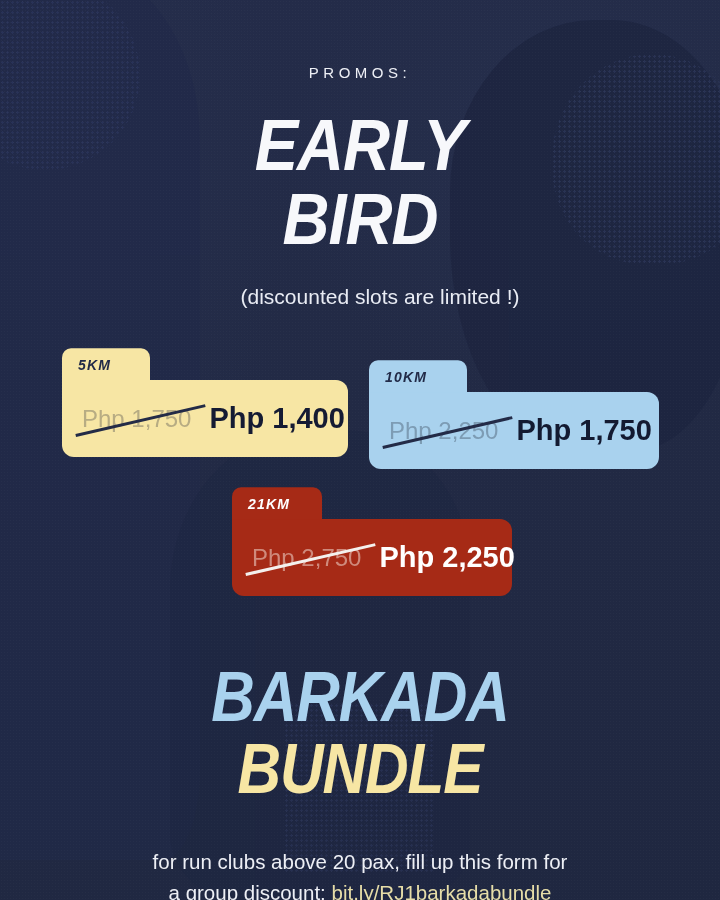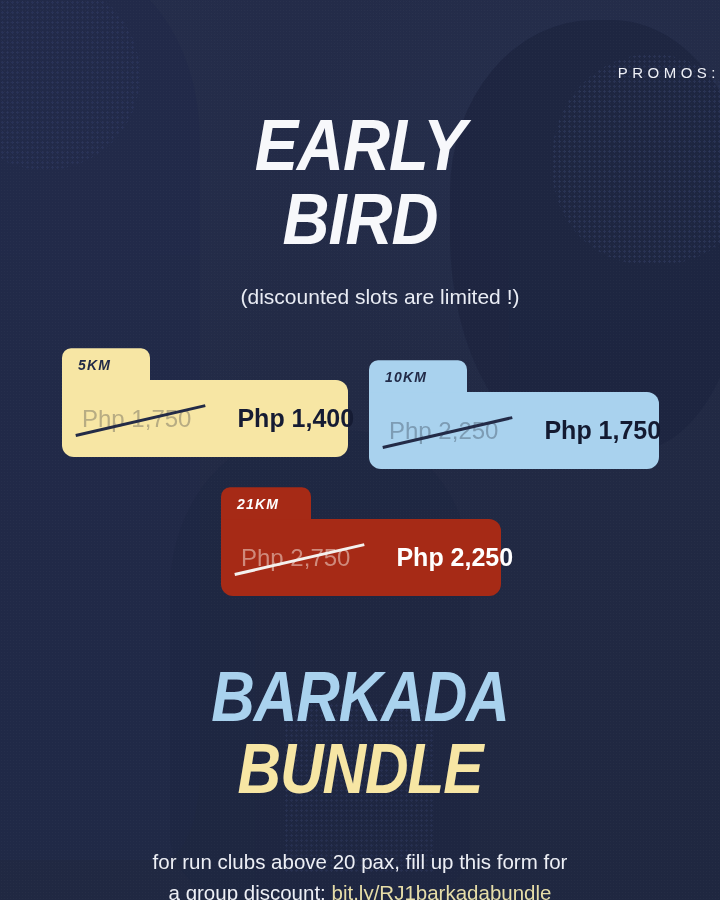--- a/index.html
+++ b/index.html
@@ -66,21 +66,21 @@
     position:absolute; inset:0;
     background-image:radial-gradient(rgba(255,255,255,.022) .6px, transparent .7px);
     background-size:3px 3px;
     pointer-events:none;
   }
 
   #content { position:relative; width:100%; height:100%; }
 
   
   .promos-label {
-    text-align:right;
+    text-align:center;
     color:#eef0f6;
     font-size:15px;
     letter-spacing:4.5px;
     font-weight:500;
     padding-top:64px;
   }
   .headline {
     text-align:center;
     color:#f7f8fb;
     font-weight:900;
@@ -135,44 +135,43 @@
   }
   .old-price .slash {
     position:absolute;
     left:-8px; right:-16px;
     top:50%;
     height:3px;
     transform:rotate(-13deg);
     transform-origin:center;
   }
   .new-price {
-    font-size:25px;
+    font-size:29px;
     font-weight:900;
     white-space:nowrap;
-    margin-left:28px;
   }
 
   
   #card-5km { left:62px; top:0; }
   #card-5km .card-tab { width:88px; background:#f7e6a4; color:#222b48; }
   #card-5km .card-body { width:286px; background:#f7e6a4; }
   #card-5km .old-price { color:#b7ac83; }
   #card-5km .old-price .slash { background:#232b47; }
   #card-5km .new-price { color:#151b33; }
 
   
   #card-10km { left:369px; top:12px; }
   #card-10km .card-tab { width:98px; background:#a9d2ee; color:#222b48; }
   #card-10km .card-body { width:290px; background:#a9d2ee; }
   #card-10km .old-price { color:#7d9cb4; }
   #card-10km .old-price .slash { background:#232b47; }
   #card-10km .new-price { color:#131a31; }
 
   
-  #card-21km { left:221px; top:139px; }
+  #card-21km { left:232px; top:139px; }
   #card-21km .card-tab { width:90px; background:#a62a16; color:#ffffff; }
   #card-21km .card-body { width:280px; background:#a62a16; }
   #card-21km .old-price { color:#cf8a7c; }
   #card-21km .old-price .slash { background:#f4f1ee; }
   #card-21km .new-price { color:#ffffff; }
 
   
   .divider {
     margin:10px auto 0;
     width:604px; height:2px;

